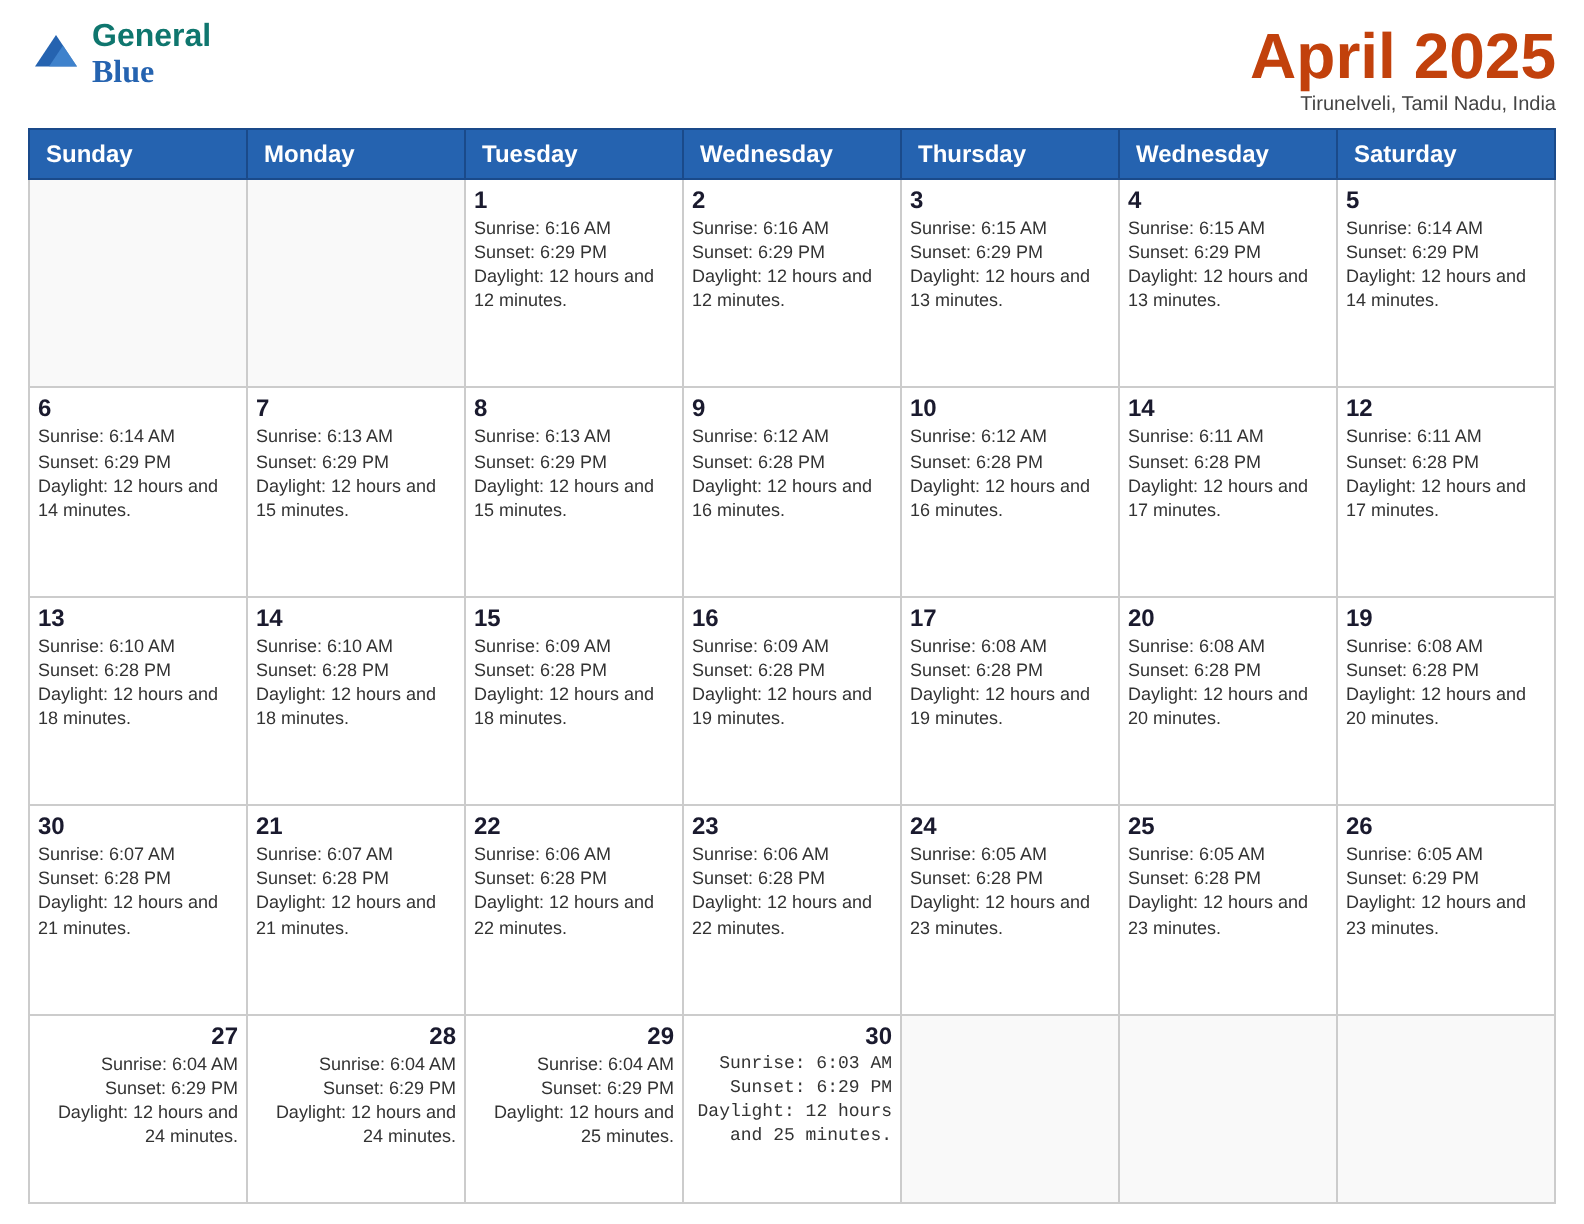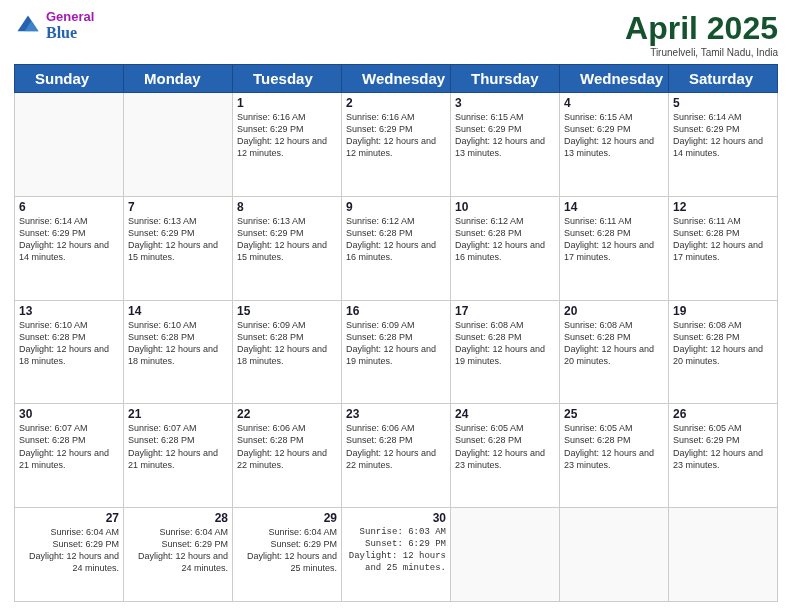--- a/index.html
+++ b/index.html
@@ -27,59 +27,59 @@
       display: flex;
       align-items: center;
       gap: 4px;
     }
     .logo-text {
       display: flex;
       flex-direction: column;
       line-height: 1.1;
     }
     .logo-general {
-      font-size: 13px;
-      font-weight: bold;
-      color: #a21caf;
+      font-size: 16px;
+      font-weight: bold;
+      color: #0f766e;
     }
     .logo-blue {
       font-size: 16px;
       font-weight: bold;
       color: #2563b0;
       font-family: Liberation Serif, serif;
     }
     .logo-icon {
       width: 28px;
       height: 28px;
     }
     .title-block {
       text-align: right;
     }
     .main-title {
       font-size: 32px;
       font-weight: bold;
-      color: #14532d;
+      color: #c2410c;
     }
     .subtitle {
       font-size: 10px;
       color: #444;
     }
     .calendar {
       flex: 1;
       border: 1px solid #ccc;
       border-collapse: collapse;
       width: 100%;
       table-layout: fixed;
     }
     .calendar th {
       background: #2563b0;
       color: #fff;
-      font-size: 15px;
-      font-weight: bold;
-      padding: 5px 20px;
+      font-size: 12px;
+      font-weight: bold;
+      padding: 5px 8px;
       text-align: left;
       border: 1px solid #1a4a8a;
     }
     .calendar td {
       border: 1px solid #ccc;
       vertical-align: top;
       padding: 3px 4px;
       font-size: 9.5px;
       color: #333;
       width: calc(100% / 7);

